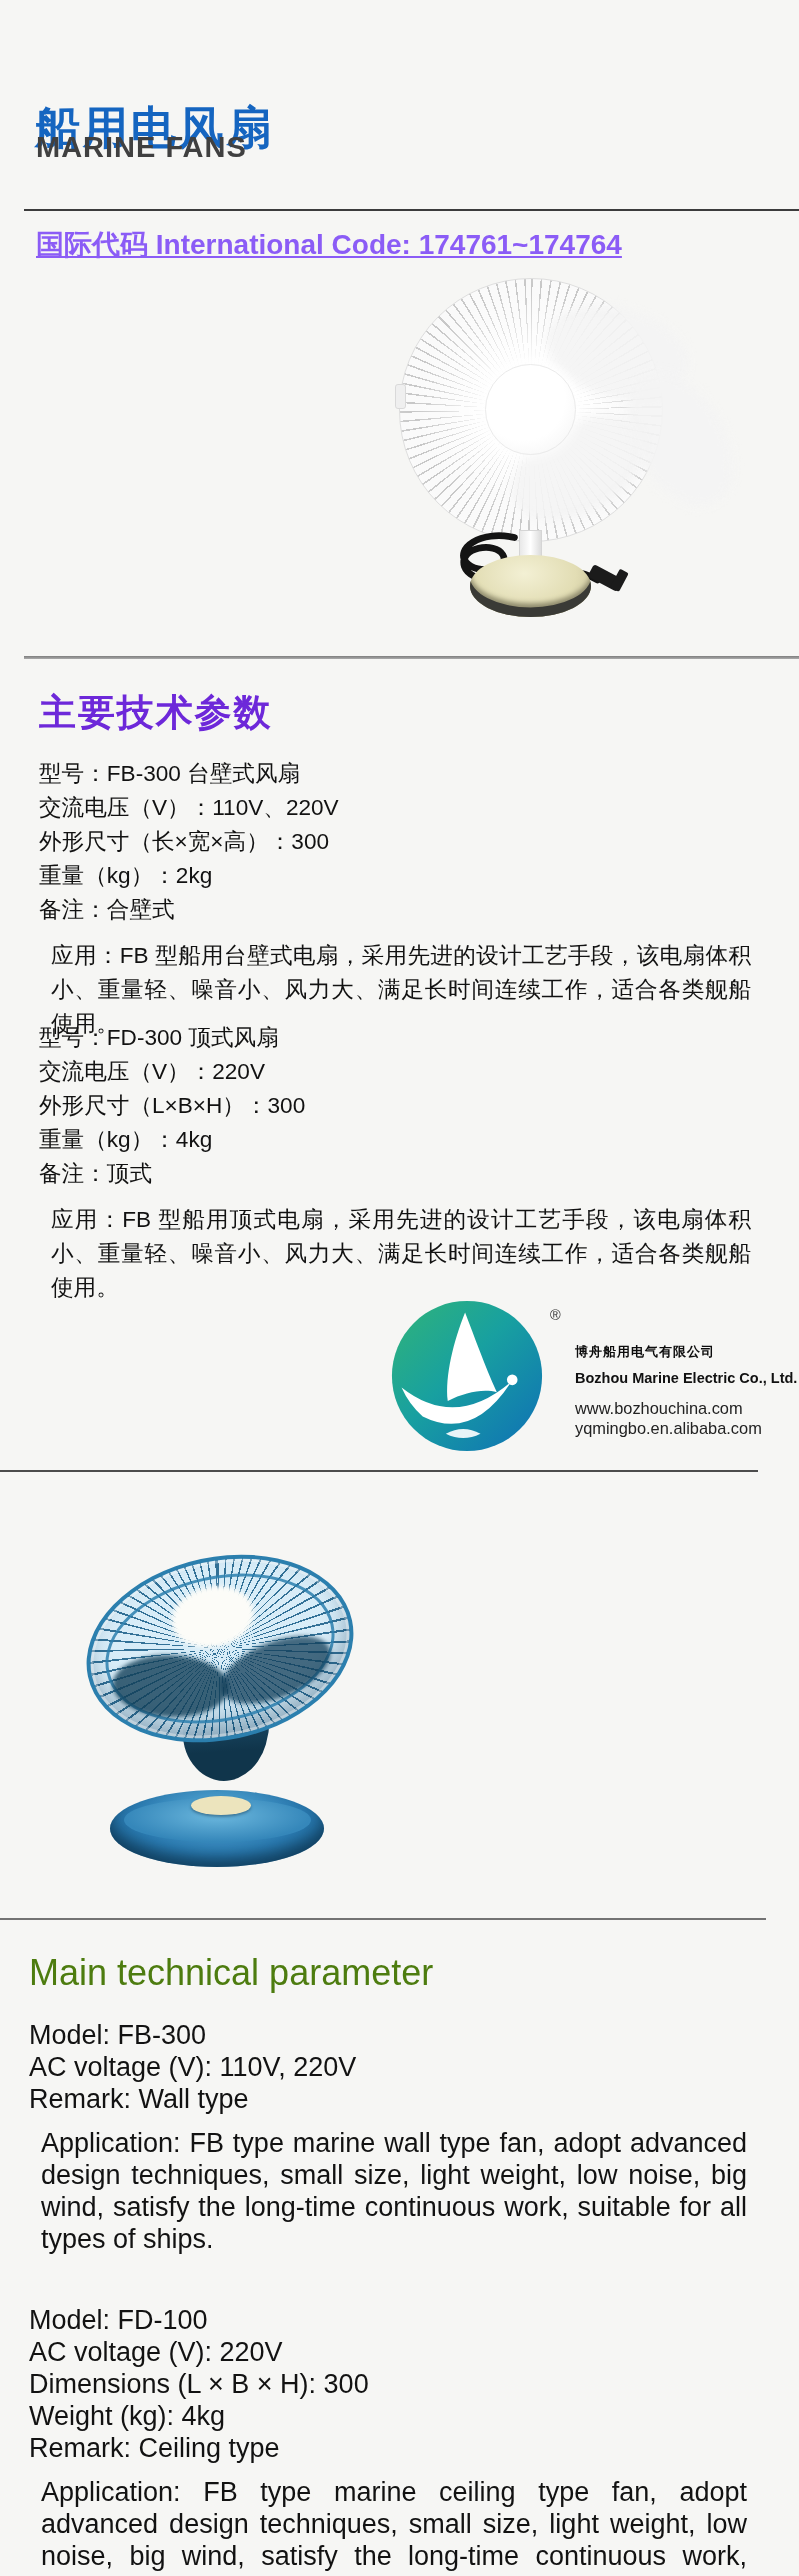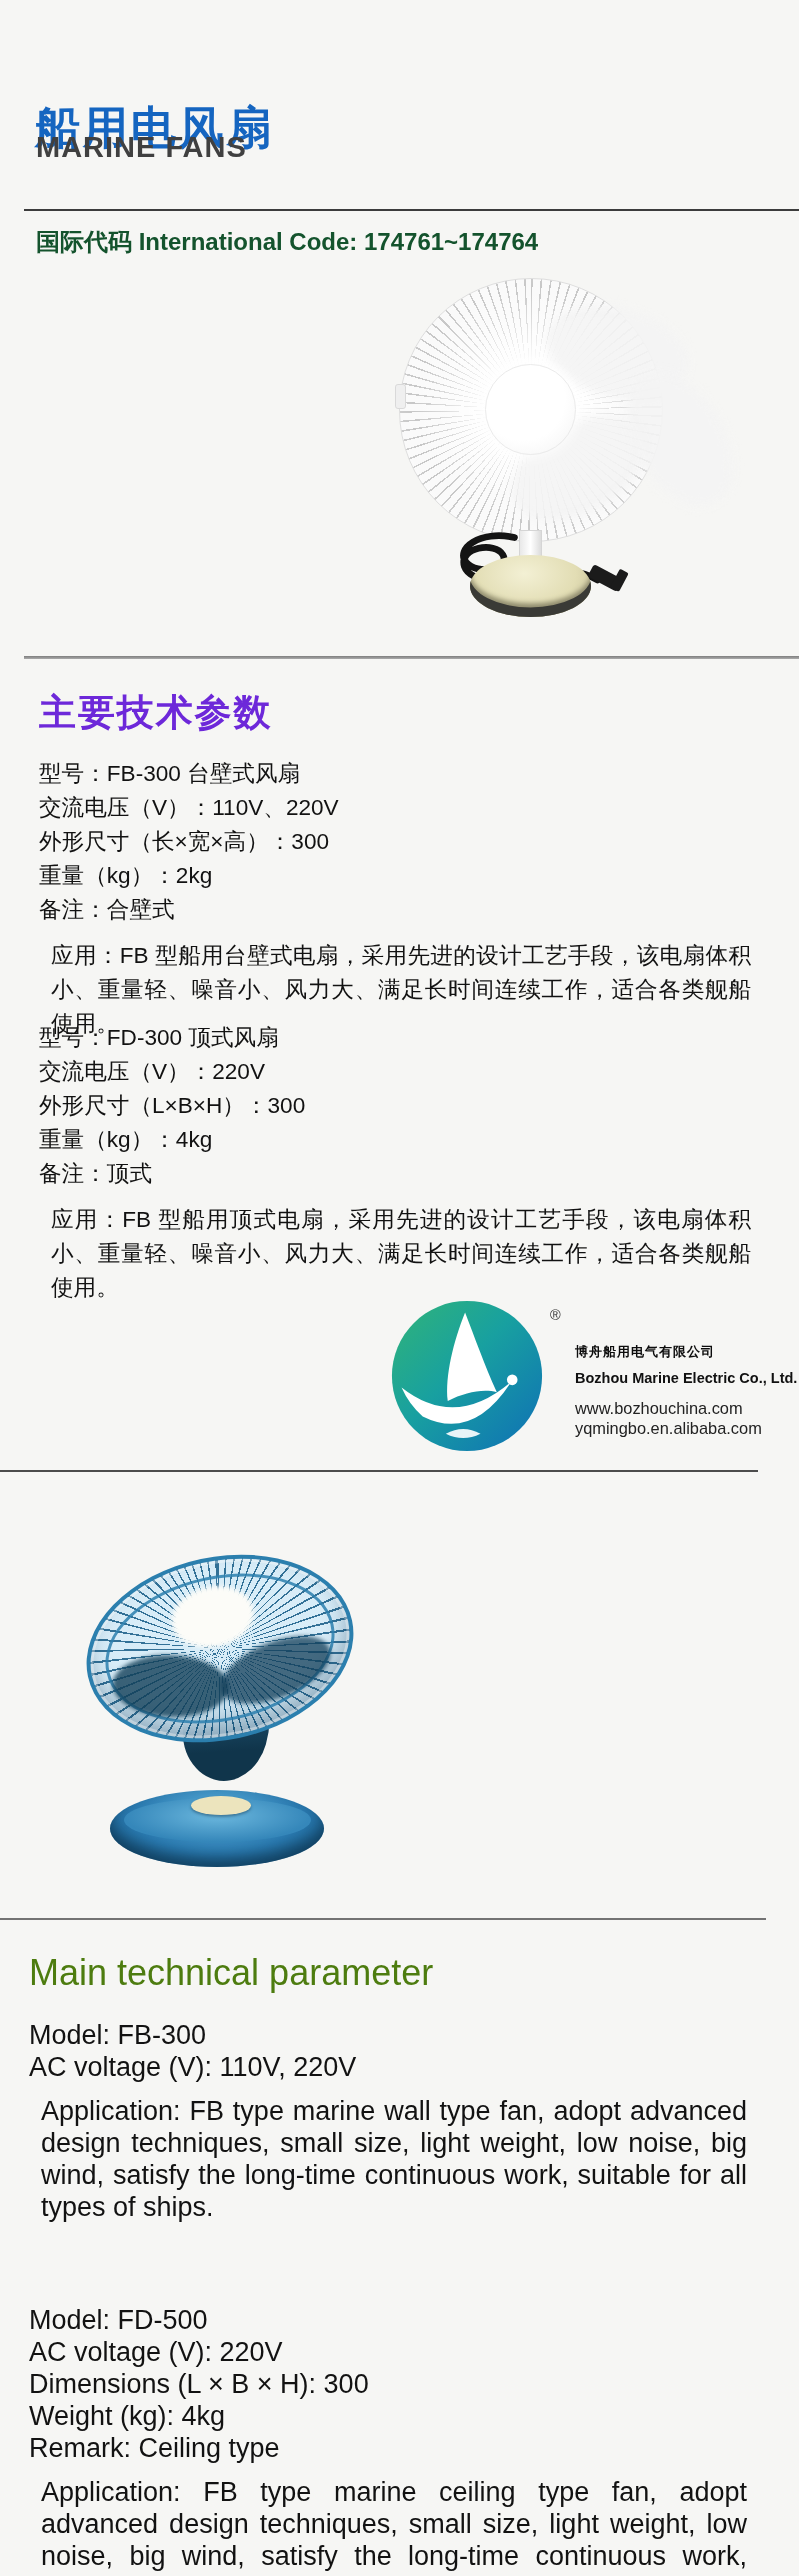--- a/index.html
+++ b/index.html
@@ -14,21 +14,21 @@
   .abs{position:absolute;}
 
   
   .title-zh{left:35px;top:73px;font-size:45px;font-weight:700;color:#1565c0;letter-spacing:2.9px;line-height:1.1;}
   .title-en{left:36px;top:131px;font-size:29px;font-weight:700;color:#404040;letter-spacing:1px;}
   .divider{background:#3c3c3c;height:1.9px;}
   .d1{left:24px;top:209px;width:775px;}
   .d2{left:24px;top:656px;width:775px;height:2.9px;background:linear-gradient(#7e7e7e,#ababab);}
   .d3{left:0px;top:1470px;width:758px;background:#4c4c4c;}
   .d4{left:0px;top:1918px;width:766px;background:#737373;}
-  .code-line{left:36px;top:226px;font-size:24px;font-weight:600;color:#14532d;}
+  .code-line{left:36px;top:226px;font-size:28px;font-weight:600;color:#8b5cf6;text-decoration:underline;}
 
   
   .heading-zh{left:39px;top:688px;font-size:37px;font-weight:600;color:#6d28d9;letter-spacing:1.9px;}
   .heading-en{left:29px;top:1952px;font-size:36px;font-weight:500;color:#4d7c0f;}
 
   
   .spec{font-size:22.6px;color:#121212;}
   .spec .line{height:34px;line-height:34px;white-space:nowrap;}
   .spec .app{margin:12px;text-align:justify;line-height:34px;}
   .zh1{left:39px;top:757px;width:724px;}
@@ -199,25 +199,26 @@
     <div class="baseHub"></div>
   </div>
 
   <div class="abs divider d4"></div>
 
   <div class="abs heading-en">Main technical parameter</div>
 
   <div class="abs spec spec-en en1">
     <div class="line">Model: FB-300</div>
     <div class="line">AC voltage (V): 110V, 220V</div>
+    <div class="line">Remark: Wall type</div>
     <p class="app">Application: FB type marine wall type fan, adopt advanced design techniques, small size, light weight, low noise, big wind, satisfy the long-time continuous work, suitable for all types of ships.</p>
   </div>
 
   <div class="abs spec spec-en en2">
-    <div class="line">Model: FD-500</div>
+    <div class="line">Model: FD-100</div>
     <div class="line">AC voltage (V): 220V</div>
     <div class="line">Dimensions (L × B × H): 300</div>
     <div class="line">Weight (kg): 4kg</div>
     <div class="line">Remark: Ceiling type</div>
     <p class="app">Application: FB type marine ceiling type fan, adopt advanced design techniques, small size, light weight, low noise, big wind, satisfy the long-time continuous work, suitable for all types of ships.</p>
   </div>
 
 </div>
 
 

